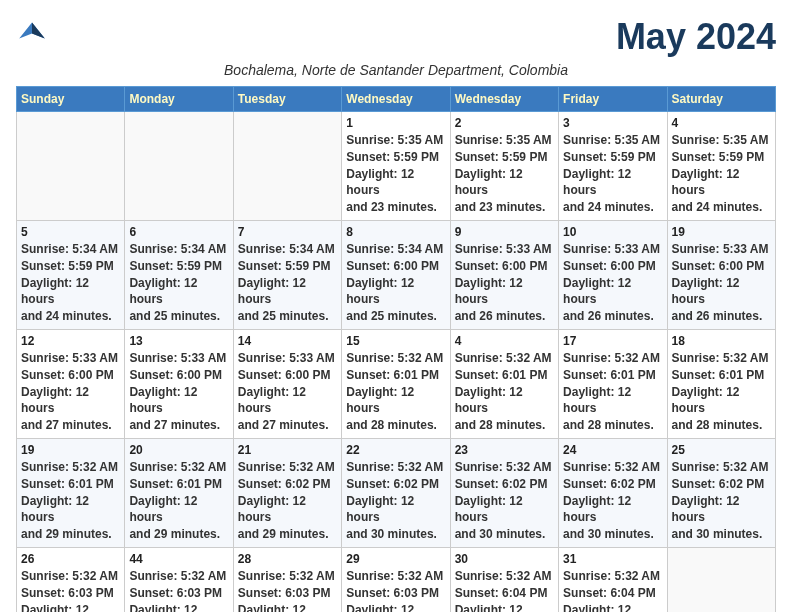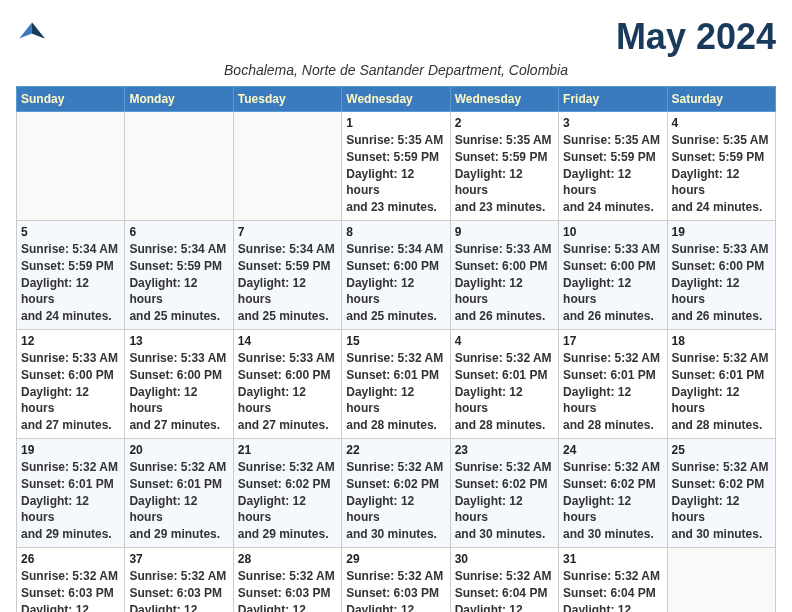--- a/index.html
+++ b/index.html
@@ -226,21 +226,21 @@
           <span class="day-number">25</span>
           <div class="day-info">Sunrise: 5:32 AM<br>Sunset: 6:02 PM<br>Daylight: 12 hours<br>and 30 minutes.</div>
         </td>
       </tr>
       <tr>
         <td>
           <span class="day-number">26</span>
           <div class="day-info">Sunrise: 5:32 AM<br>Sunset: 6:03 PM<br>Daylight: 12 hours<br>and 30 minutes.</div>
         </td>
         <td>
-          <span class="day-number">37</span>
+          <span class="day-number">44</span>
           <div class="day-info">Sunrise: 5:32 AM<br>Sunset: 6:03 PM<br>Daylight: 12 hours<br>and 31 minutes.</div>
         </td>
         <td>
           <span class="day-number">28</span>
           <div class="day-info">Sunrise: 5:32 AM<br>Sunset: 6:03 PM<br>Daylight: 12 hours<br>and 31 minutes.</div>
         </td>
         <td>
           <span class="day-number">29</span>
           <div class="day-info">Sunrise: 5:32 AM<br>Sunset: 6:03 PM<br>Daylight: 12 hours<br>and 31 minutes.</div>
         </td>

